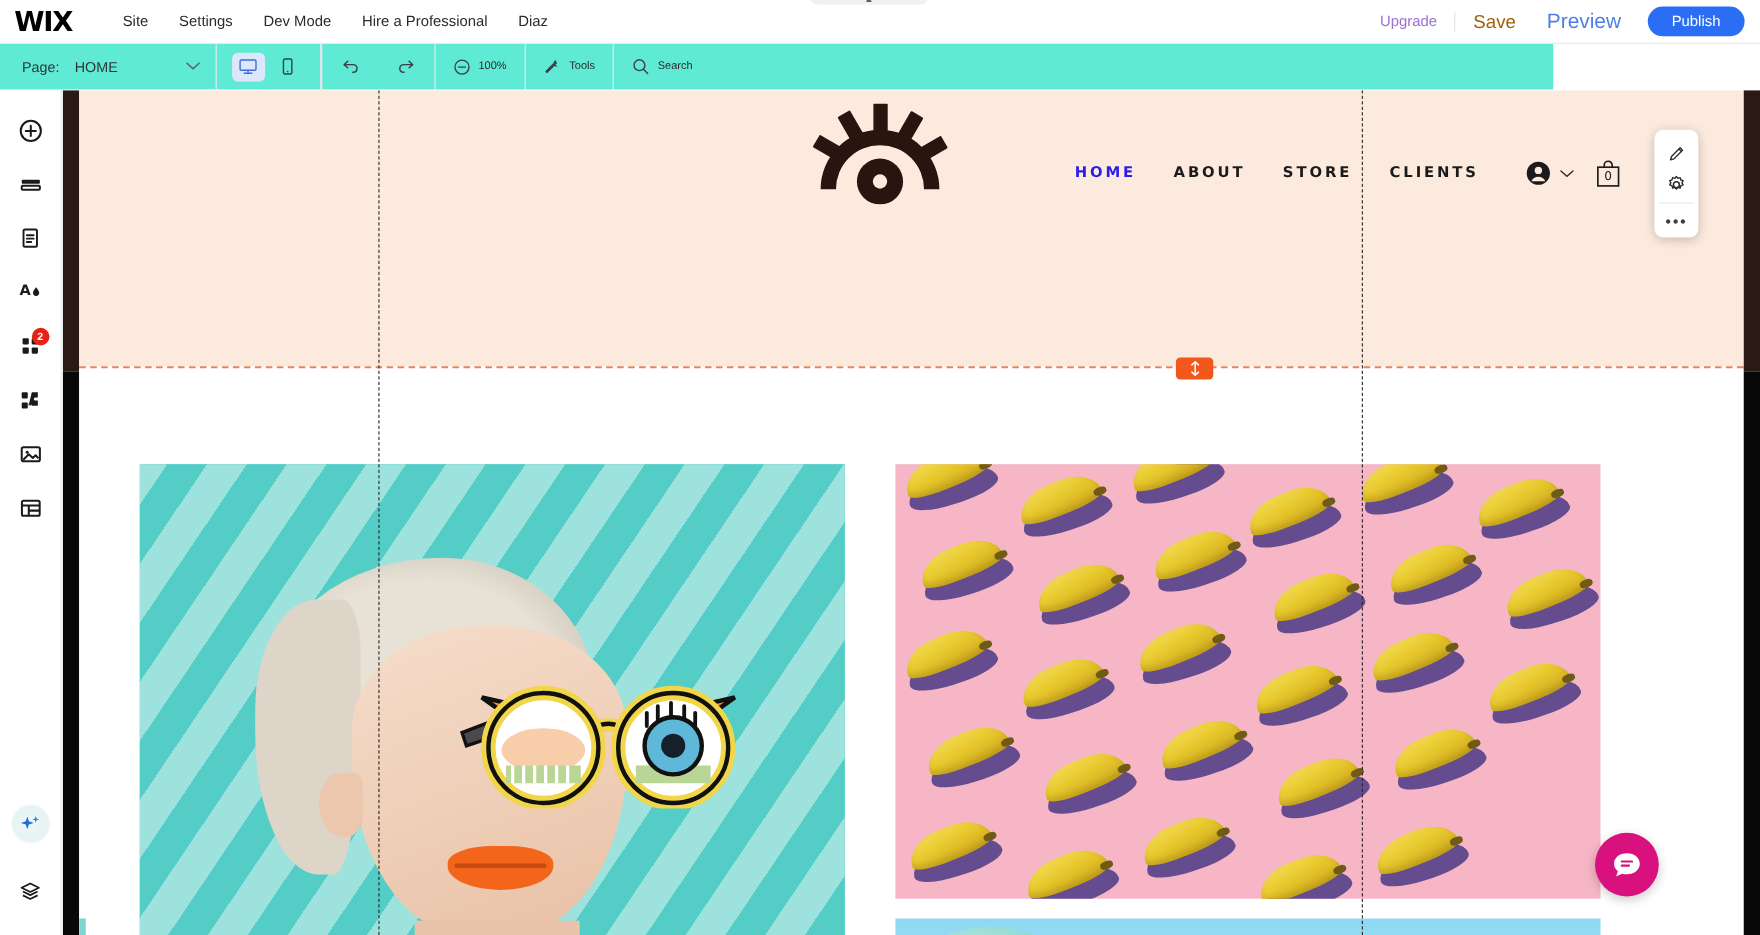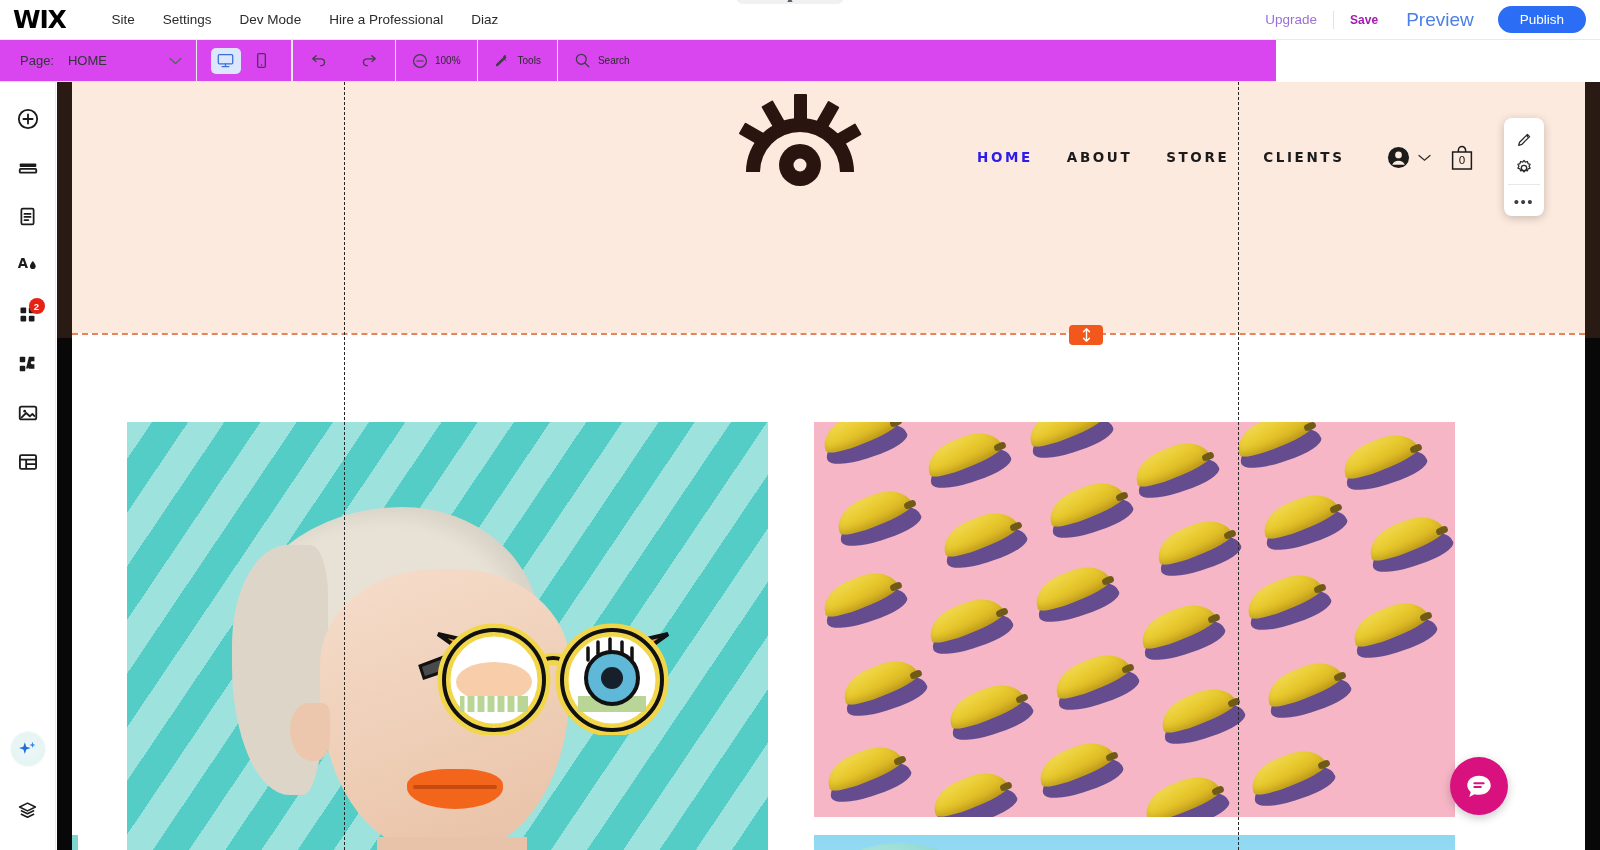--- a/index.html
+++ b/index.html
@@ -29,40 +29,40 @@
     line-height: 40px; height: 40px; cursor: pointer;
   }
   .topbar-right {
     margin-left: auto; display: flex; align-items: center; height: 40px;
     padding-right: 14px;
   }
   .link-upgrade {
     font-size: 13.5px; color: #9a6fd8; cursor: pointer; padding: 0 14px;
   }
   .tb-divider { width: 1px; height: 18px; background: #dfe2e6; margin: 0 2px; }
-  .link-save { font-size: 12px; color: #a21caf; cursor: pointer; padding: 0 14px; font-weight: bold; }
+  .link-save { font-size: 17px; color: #a16207; cursor: pointer; padding: 0 14px; }
   .link-preview { font-size: 19px; color: #4d7fe8; cursor: pointer; padding: 0 14px; }
   .btn-publish {
     background: #2b6ef5; color: #fff; font-size: 13.5px;
     border-radius: 16px; padding: 6px 22px; margin-left: 10px; cursor: pointer;
     border: none;
   }
   .tab-nub {
     position: absolute; left: 736px; top: -8px; width: 108px; height: 12px;
     background: #f0f1f3; border-radius: 0 0 7px 7px;
     display: flex; align-items: flex-end; justify-content: center;
   }
   .tab-nub .chev {
     font-size: 9px; color: #5d6068; line-height: 9px; margin-bottom: 0px;
   }
 
   
   .toolbar2 {
-    position: absolute; left: 0; top: 40px; width: 1276px; height: 42px;
-    background: #d946ef; border-bottom: 1px solid #e3e5e8;
+    position: absolute; left: 0; top: 40px; width: 1412px; height: 42px;
+    background: #5eead4; border-bottom: 1px solid #e3e5e8;
     display: flex; align-items: center;
   }
   .page-sel { display: flex; align-items: center; padding: 0 14px 0 20px; height: 42px; cursor: pointer; }
   .page-sel .lbl { font-size: 13px; color: #32343a; margin-right: 14px; }
   .page-sel .val { font-size: 13px; color: #32343a; }
   .page-sel .chev { margin-left: 62px; color: #5d6068; font-size: 11px; }
   .tb2-divider { width: 1px; height: 42px; background: #e8eaed; }
   .device-group { display: flex; align-items: center; gap: 6px; padding: 0 14px; }
   .device-btn {
     width: 30px; height: 26px; border-radius: 5px;

